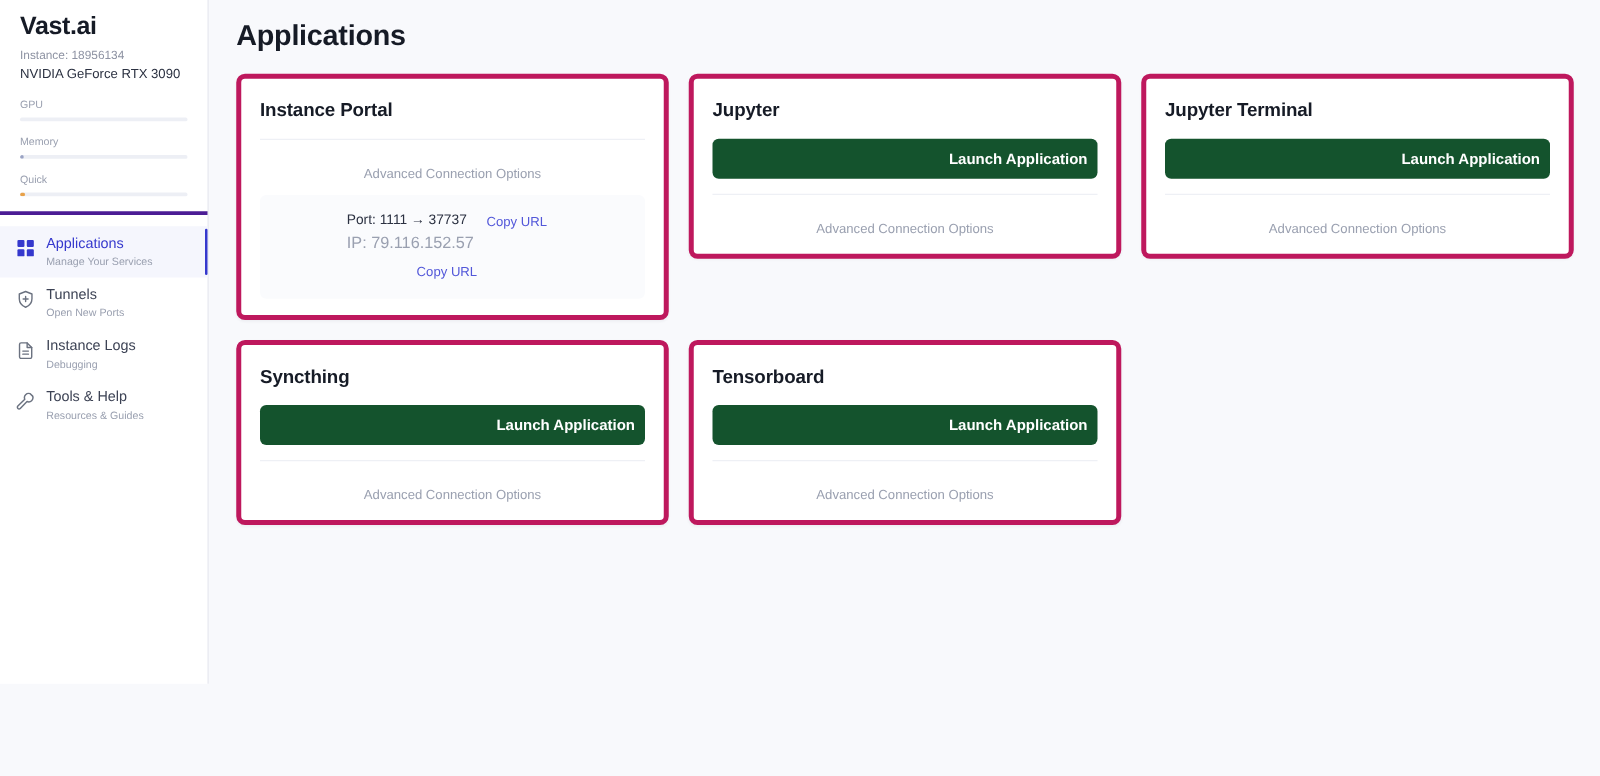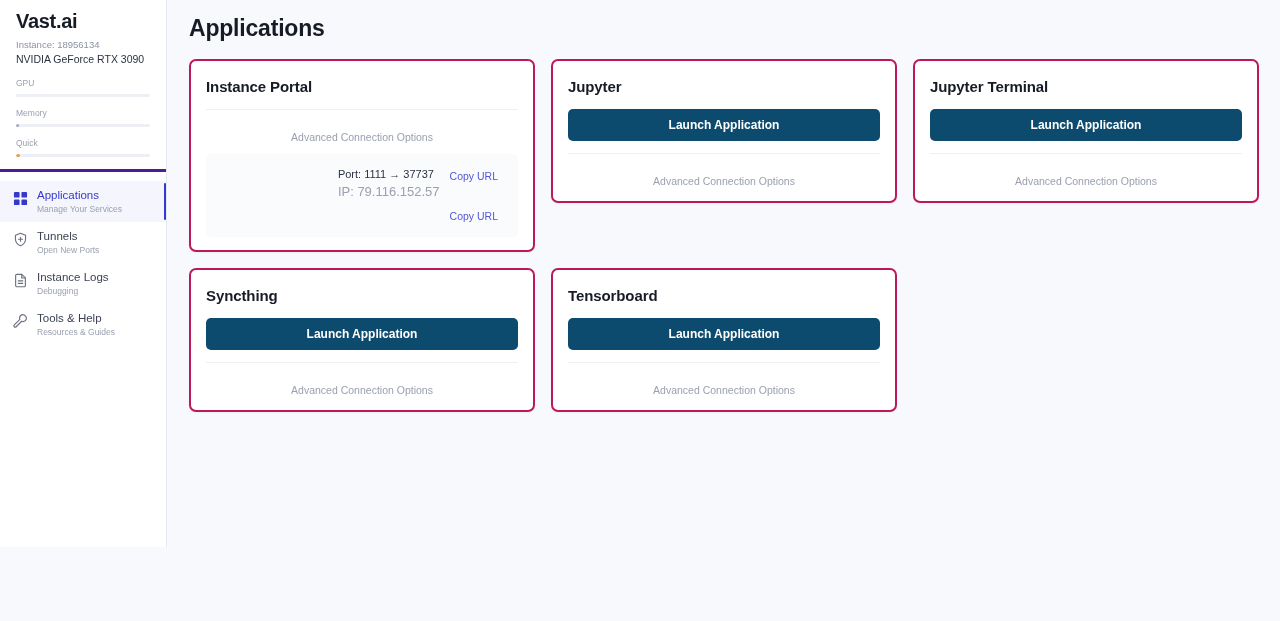--- a/index.html
+++ b/index.html
@@ -146,21 +146,21 @@
     line-height: 28px;
   }
   .grid {
     display: grid;
     grid-template-columns: repeat(3, 346px);
     gap: 16px 16px;
     align-items: start;
   }
   .card {
     background: #ffffff;
-    border: 2px solid #be185d;
+    border: 4px solid #be185d;
     border-radius: 7px;
     padding: 16px 15px 13px 15px;
     box-shadow: 0 1px 2px rgba(20,24,40,0.04);
   }
   .card-title {
     font-size: 15px;
     font-weight: bold;
     color: #161b26;
     margin: 0 0 13px 0;
     line-height: 19px;
@@ -173,22 +173,23 @@
     border-radius: 5px;
     font-family: "Liberation Sans", sans-serif;
     font-size: 12px;
     font-weight: bold;
     padding: 9px 8px;
     line-height: 14px;
     text-align: center;
     cursor: pointer;
   }
   .btn-launch {
-    background: #0c4a6e;
+    background: #14532d;
     color: #ffffff;
+    text-align: right;
   }
   .btn-active {
     background: #c2c8f2;
     color: #ffffff;
     cursor: default;
   }
   .adv {
     margin-top: 12px;
     padding-top: 21px;
     border-top: 1px solid #eef0f5;
@@ -200,21 +201,21 @@
   }
   .conn-panel {
     margin-top: 10px;
     background: #fafbfd;
     border-radius: 5px;
     padding: 9px 10px 9px 11px;
   }
   .conn-row {
     display: flex;
     align-items: flex-start;
-    justify-content: flex-end;
+    justify-content: center;
     gap: 10px;
     padding: 4px 0 5px 0;
   }
   .conn-main { min-width: 0; }
   .conn-port {
     font-size: 11px;
     color: #2b3141;
     line-height: 14px;
   }
   .conn-sub {

